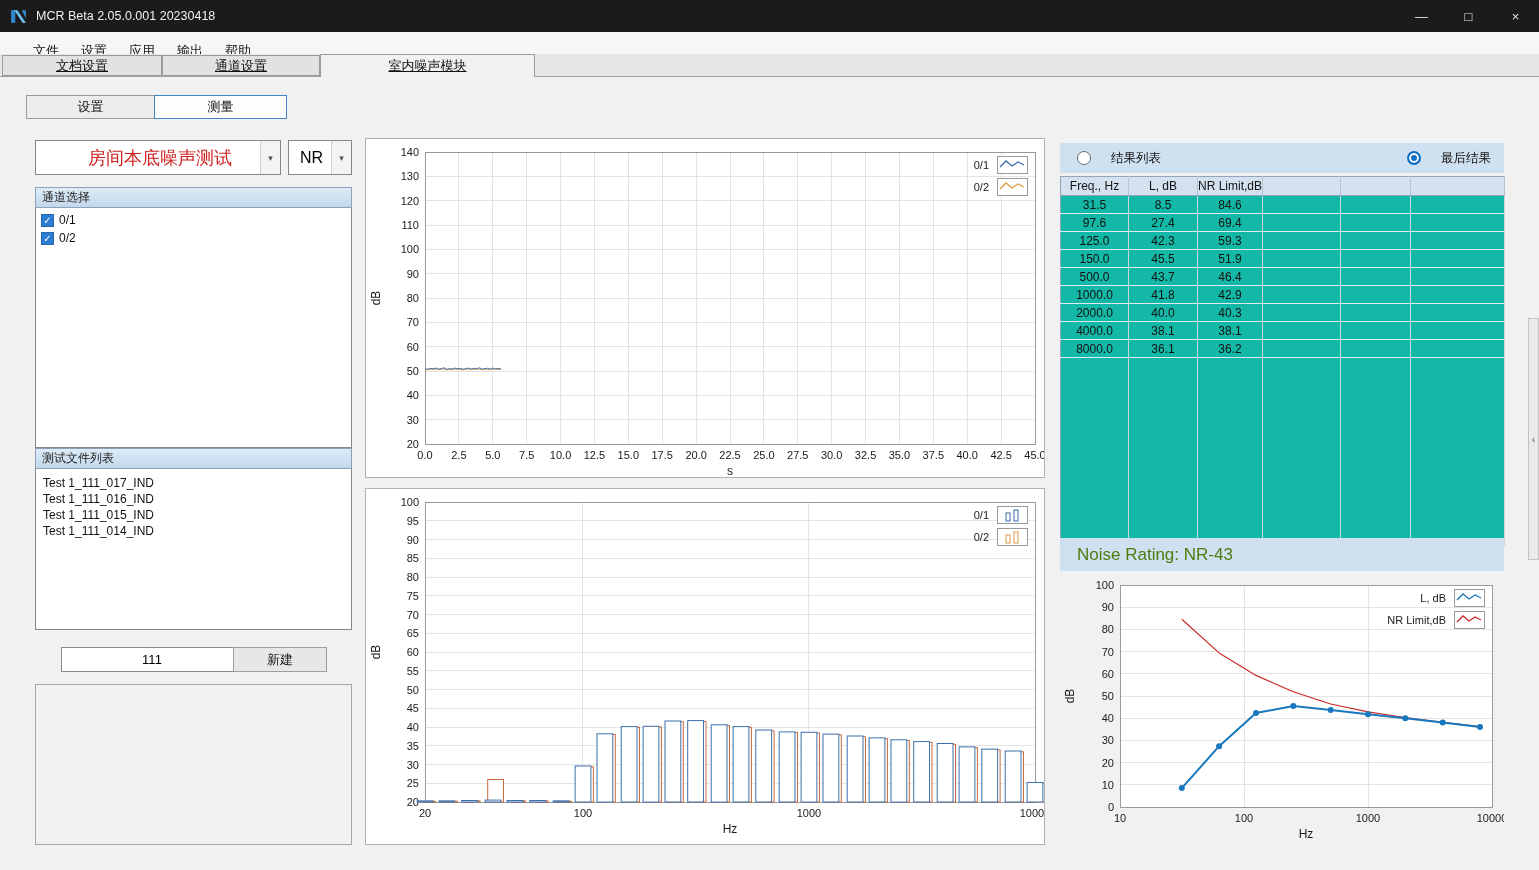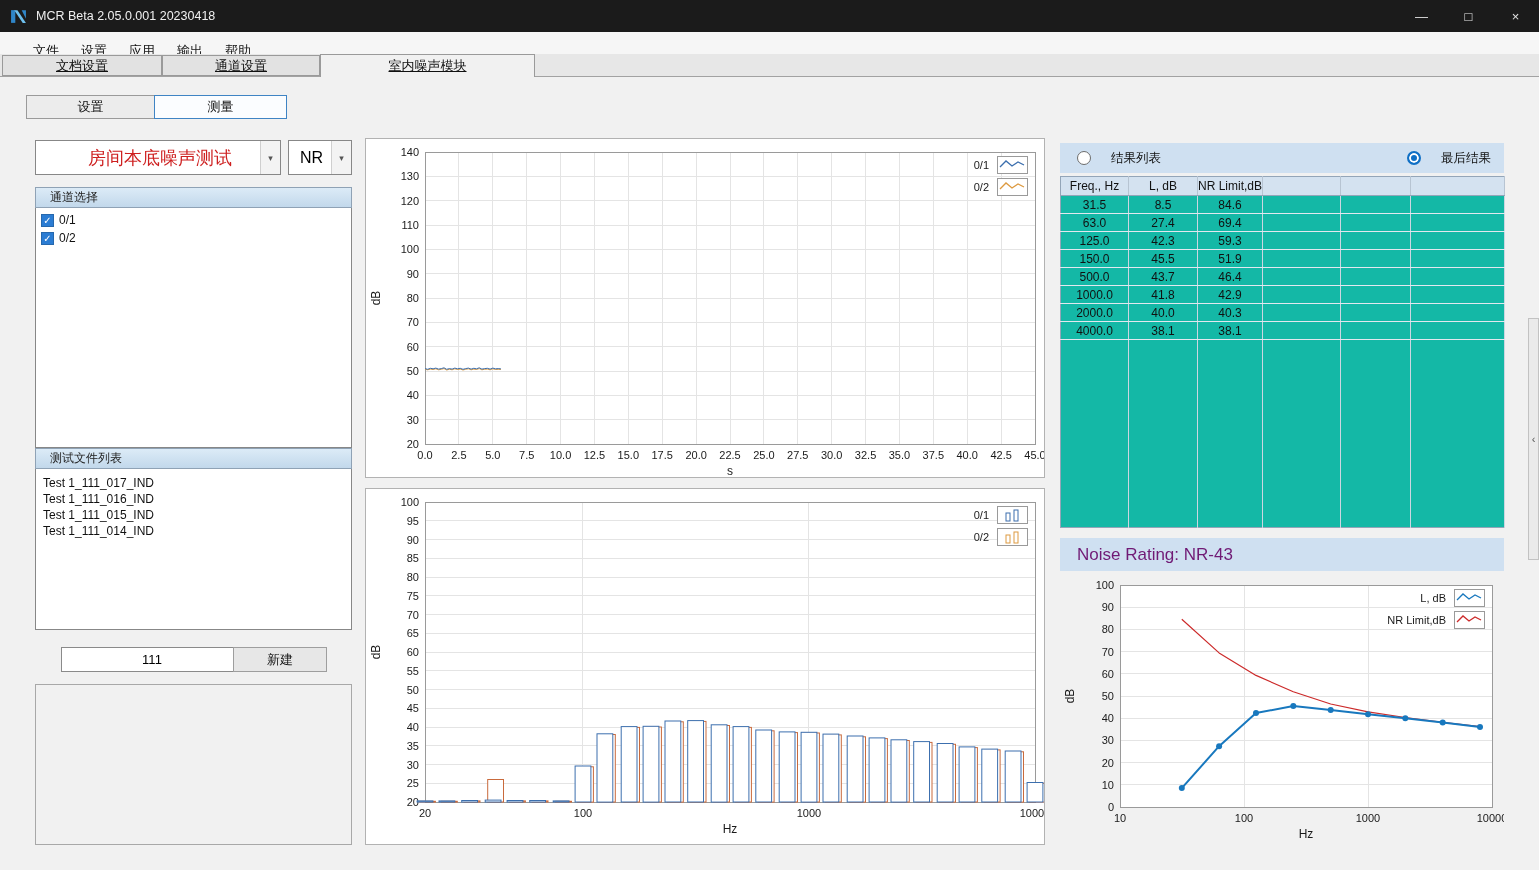--- a/index.html
+++ b/index.html
@@ -32,21 +32,21 @@
   #subtab-measure{left:154px;top:95px;width:133px;background:#fbfdff;border:1px solid #3f84c4;}
   
   .combo{position:absolute;background:#fff;border:1px solid #878787;box-sizing:border-box;display:flex;align-items:stretch;}
   .combo .value{flex:1;display:flex;align-items:center;padding-left:9px;overflow:hidden;white-space:nowrap;}
   .combo .dd{width:19px;border-left:1px solid #cfcfcf;display:flex;align-items:center;justify-content:center;background:#f3f3f3;color:#555;font-size:9px;}
   #test-combo{left:35px;top:140px;width:246px;height:35px;padding-left:43px;}
   #test-combo .value{font-family:"Liberation Serif",serif;font-size:18px;color:#ce2020;}
   #nr-combo{left:288px;top:140px;width:64px;height:35px;}
   #nr-combo .value{font-size:16px;color:#000;padding-left:11px;}
   
-  .list-header{position:absolute;left:35px;width:317px;height:21px;background:linear-gradient(#dcebf7,#c2d8eb);border:1px solid #8fa2b5;box-sizing:border-box;font-size:12px;display:flex;align-items:center;padding-left:14px;color:#222;}
+  .list-header{position:absolute;left:35px;width:317px;height:21px;background:linear-gradient(#dcebf7,#c2d8eb);border:1px solid #8fa2b5;box-sizing:border-box;font-size:12px;display:flex;align-items:center;padding-left:6px;color:#222;}
   #channel-header{top:187px;}
   #file-header{top:448px;}
   .list-box{position:absolute;left:35px;width:317px;background:#fff;border:1px solid #878787;border-top:none;box-sizing:border-box;font-size:12px;color:#111;}
   #channel-list{top:208px;height:240px;padding-top:3px;}
   #file-list{top:469px;height:161px;padding-top:6px;}
   .check-item{display:flex;align-items:center;gap:5px;padding:2px 0 2px 5px;}
   .checkbox{width:13px;height:13px;background:#2b7cd3;border:1px solid #2668ad;color:#fff;font-size:10px;line-height:12px;text-align:center;box-sizing:border-box;flex:0 0 auto;}
   .file-item{padding:1px 0 1px 7px;line-height:14px;}
   
   #name-input{position:absolute;left:61px;top:647px;width:182px;height:25px;border:1px solid #8a8a8a;background:#fff;text-align:center;font-size:13px;box-sizing:border-box;font-family:"Liberation Sans",sans-serif;outline:none;}
@@ -68,21 +68,21 @@
   .radio-group.first{margin-left:17px;}
   .radio-group.second{margin-left:auto;margin-right:13px;}
   .radio{width:14px;height:14px;border-radius:50%;box-sizing:border-box;flex:0 0 auto;}
   .radio.unsel{background:#fff;border:1px solid #6d6d6d;}
   .radio.sel{background:#0f6fc5;border:2px solid #0f6fc5;box-shadow:inset 0 0 0 2px #fff;}
   #result-table{position:absolute;left:1060px;top:176px;width:444px;border-collapse:collapse;table-layout:fixed;font-size:12px;background:#14b8a6;border:1px solid #93a5b8;}
   #result-table th{background:#d4e2f0;border-right:1px solid #b7c4d2;border-bottom:1px solid #93a5b8;height:18px;font-weight:normal;font-size:12px;padding:0;text-align:center;overflow:hidden;}
   #result-table td{border-right:1px solid #ccd6e1;height:17px;padding:0;text-align:center;overflow:hidden;white-space:nowrap;}
   #result-table tr.filled td{border-bottom:1px solid #e2e8ef;}
   #noise-strip{position:absolute;left:1060px;top:538px;width:444px;height:33px;background:#cfe0f1;display:flex;align-items:center;}
-  #noise-text{margin-left:17px;font-size:17px;color:#701a75;text-align:right;}
+  #noise-text{margin-left:17px;font-size:17px;color:#4d7c0f;text-align:right;}
   
   #collapse-handle{position:absolute;left:1528px;top:318px;width:11px;height:242px;background:#eaeaea;border:1px solid #c2c2c2;box-sizing:border-box;display:flex;align-items:center;justify-content:center;font-size:11px;color:#555;}
 </style>
 </head>
 <body>
 
 <div class="titlebar">
   <svg class="app-icon" viewBox="0 0 16 16">
     <polygon points="1,14 1,2 5,2 5,14" fill="#2f86c8"></polygon>
     <polygon points="4,2 12,14 15,14 7,2" fill="#6ec0ee"></polygon>
@@ -371,21 +371,21 @@
   <tbody>
       <tr class="filled">
         <td>31.5</td>
         <td>8.5</td>
         <td>84.6</td>
         <td></td>
         <td></td>
         <td></td>
       </tr>
       <tr class="filled">
-        <td>63.0</td>
+        <td>97.6</td>
         <td>27.4</td>
         <td>69.4</td>
         <td></td>
         <td></td>
         <td></td>
       </tr>
       <tr class="filled">
         <td>125.0</td>
         <td>42.3</td>
         <td>59.3</td>
@@ -422,20 +422,28 @@
         <td>40.0</td>
         <td>40.3</td>
         <td></td>
         <td></td>
         <td></td>
       </tr>
       <tr class="filled">
         <td>4000.0</td>
         <td>38.1</td>
         <td>38.1</td>
+        <td></td>
+        <td></td>
+        <td></td>
+      </tr>
+      <tr class="filled">
+        <td>8000.0</td>
+        <td>36.1</td>
+        <td>36.2</td>
         <td></td>
         <td></td>
         <td></td>
       </tr>
       <tr>
         <td></td>
         <td></td>
         <td></td>
         <td></td>
         <td></td>

